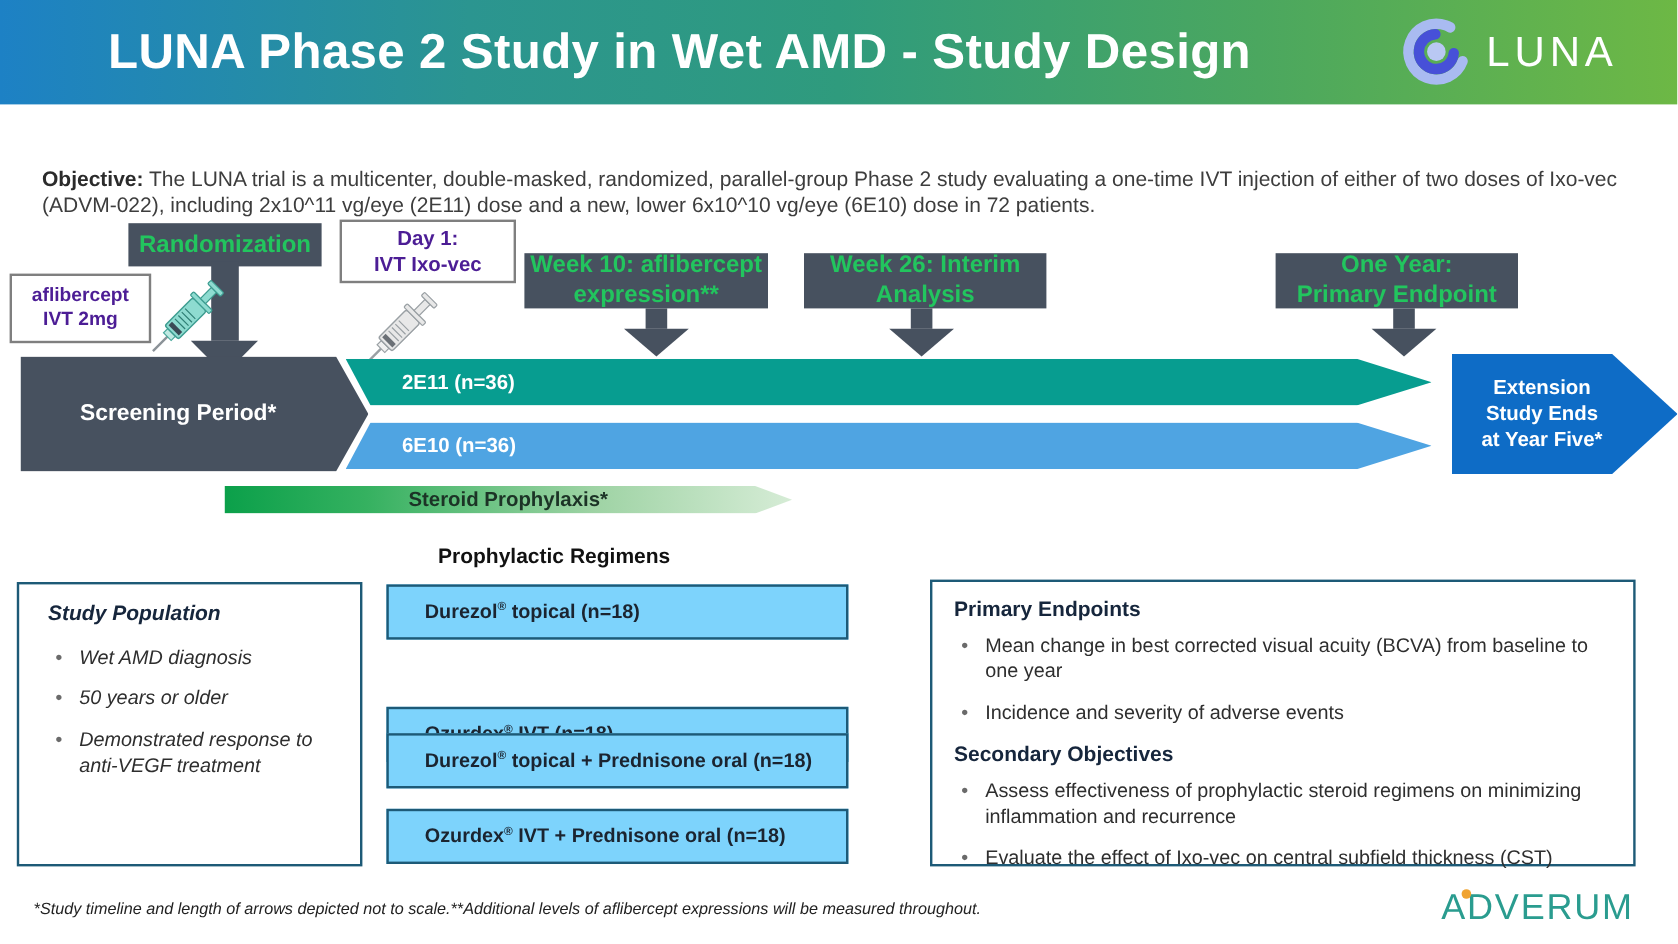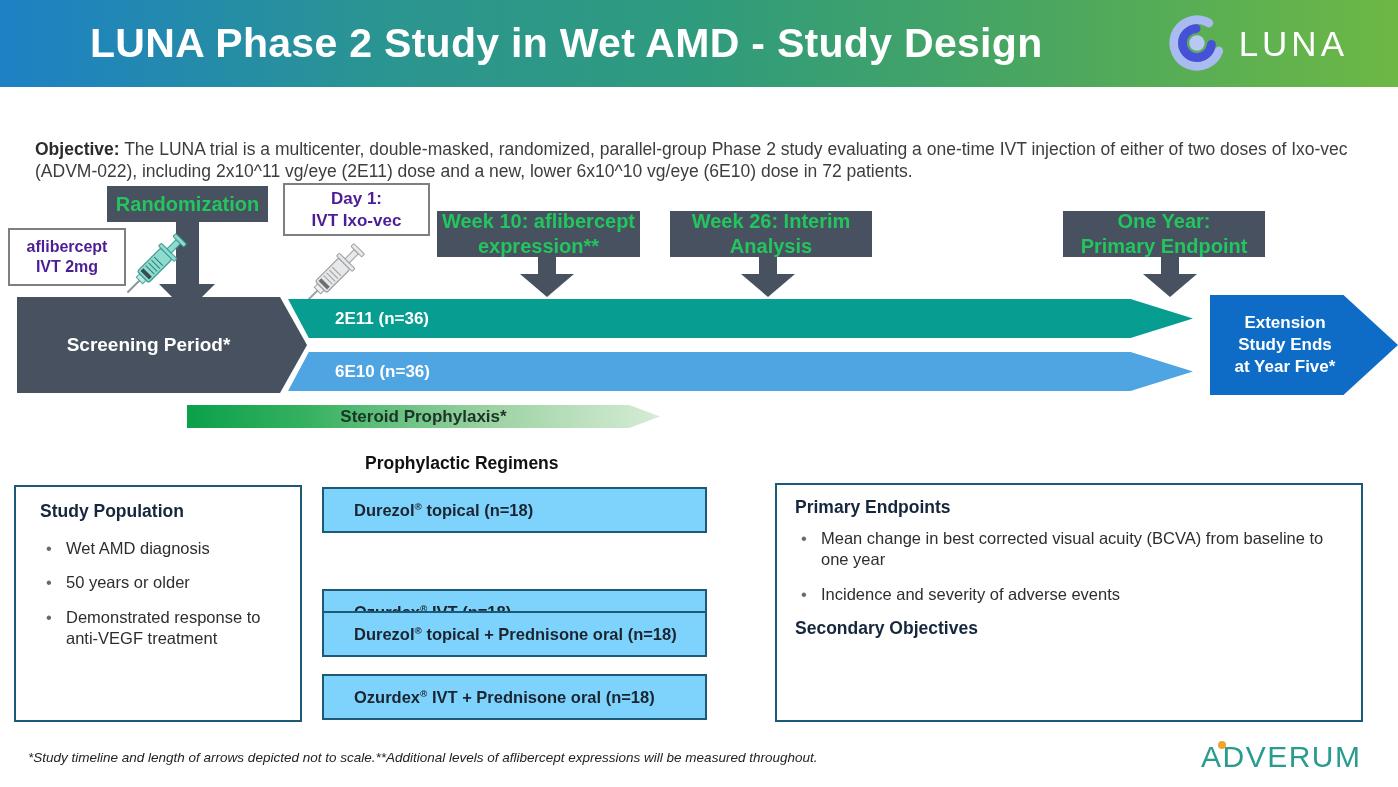--- a/index.html
+++ b/index.html
@@ -187,21 +187,21 @@
     <span>Study Ends</span>
     <span>at Year Five*</span>
   </div>
 
   <div class="steroid">
     <span>Steroid Prophylaxis*</span>
   </div>
 
   <div class="reg-heading">Prophylactic Regimens</div>
 
-  <div class="panel" style="left:14px; top:485px; width:288px; height:237px; padding:14px 18px 0 24px;">
+  <div class="panel" style="left:14px; top:485px; width:288px; height:237px; padding:14px 18px 0 24px;font-style:italic;">
     <div class="panel-title">Study Population</div>
     <ul class="blist">
       <li>Wet AMD diagnosis</li>
       <li>50 years or older</li>
       <li>Demonstrated response to anti-VEGF treatment</li>
     </ul>
   </div>
 
   <div class="regbox" style="top:487px;">
     <span><span>Durezol</span><sup>®</sup><span> topical (n=18)</span></span>
@@ -216,20 +216,24 @@
     <span><span>Ozurdex</span><sup>®</sup><span> IVT + Prednisone oral  (n=18)</span></span>
   </div>
 
   <div class="panel" style="left:775px; top:483px; width:588px; height:239px; padding:12px 18px 0 18px;">
     <div class="panel-title">Primary Endpoints</div>
     <ul class="blist" style="margin-top:10px;">
       <li>Mean change in best corrected visual acuity (BCVA) from baseline to one year</li>
       <li>Incidence and severity of adverse events</li>
     </ul>
     <div class="panel-title" style="margin-top:2px;">Secondary Objectives</div>
+    <ul class="blist" style="margin-top:10px;">
+      <li>Assess effectiveness of prophylactic steroid regimens on minimizing inflammation and recurrence</li>
+      <li>Evaluate the effect of Ixo-vec on central subfield thickness (CST)</li>
+    </ul>
   </div>
 
   <div class="footnote">*Study timeline and length of arrows depicted not to scale.**Additional levels of aflibercept expressions will be measured throughout.</div>
 
   <div class="adverum">
     <span class="a1"><span>A</span><span class="dot"></span></span><span>DVERUM</span>
   </div>
 
 </div>
 

